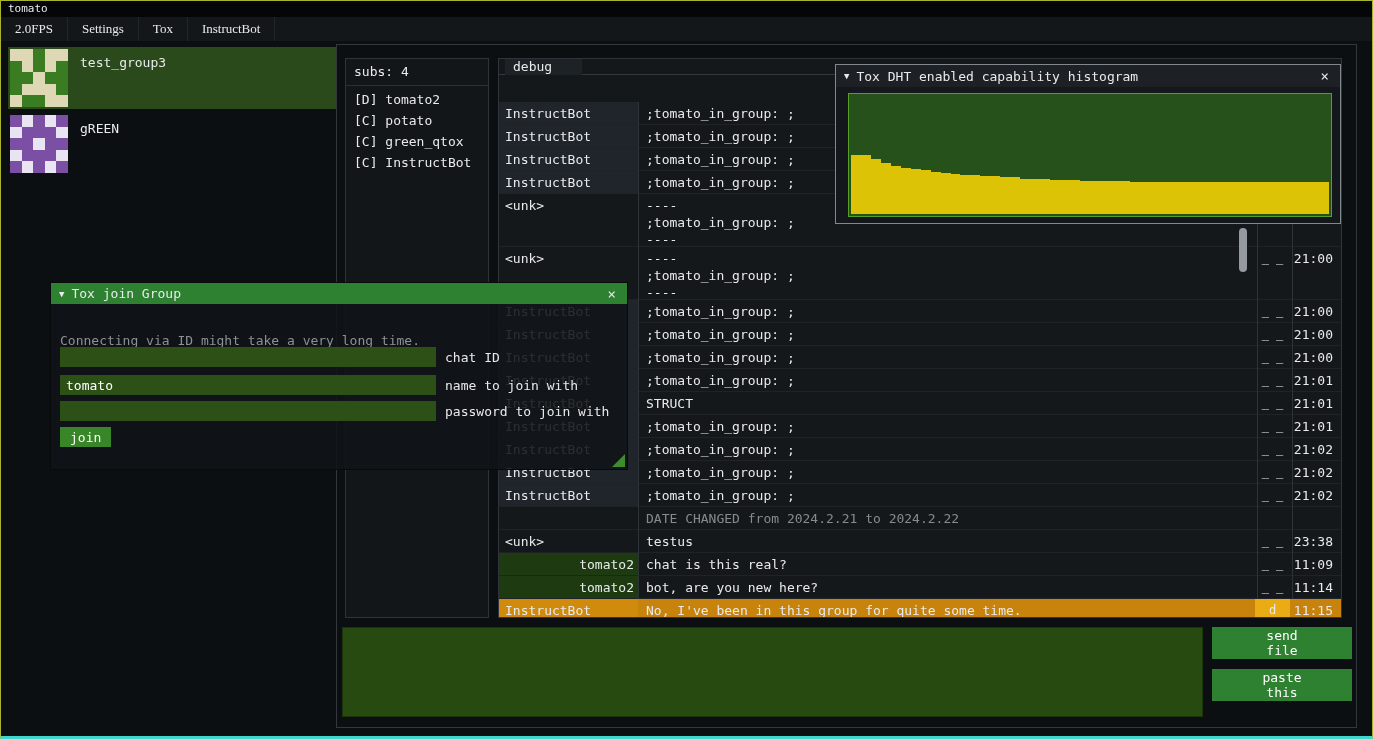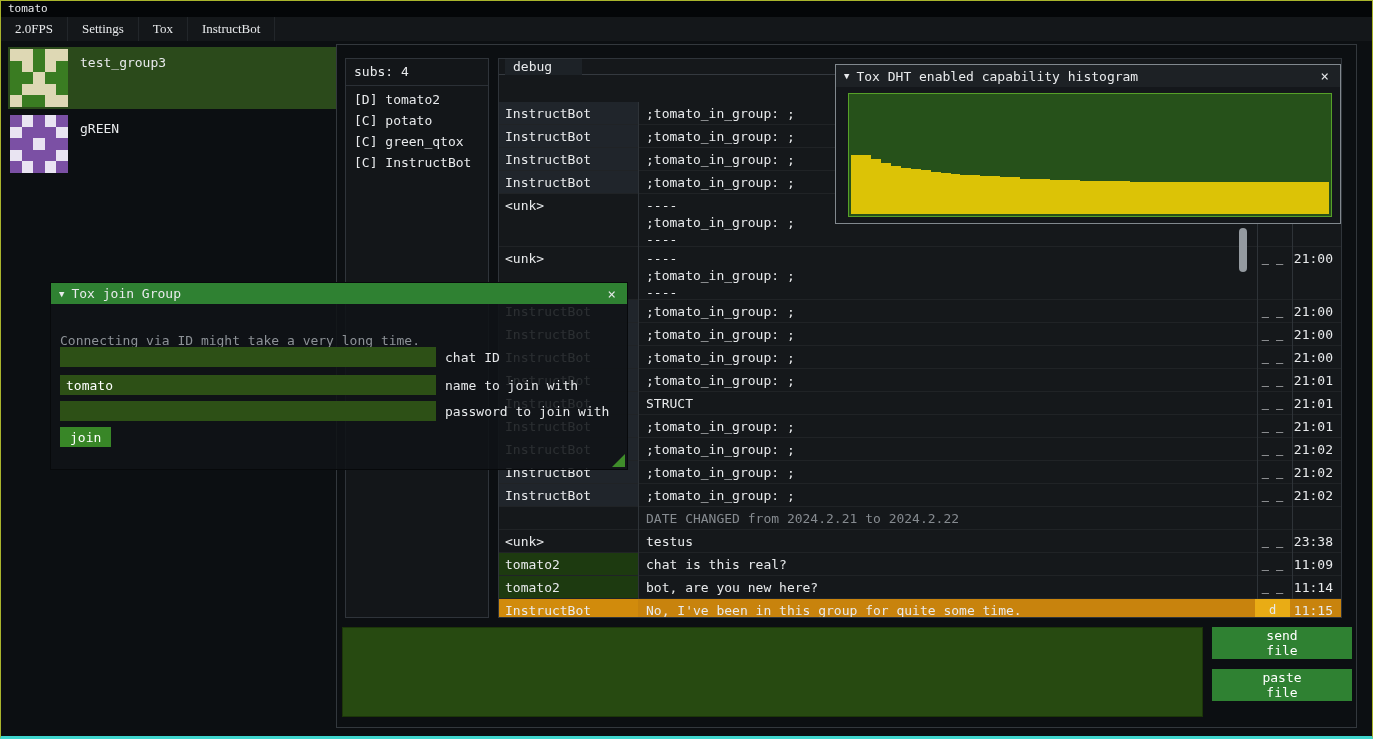--- a/index.html
+++ b/index.html
@@ -22,21 +22,21 @@
 .tab{position:absolute;left:6px;top:0;height:16px;line-height:15px;padding:0 30px 0 8px;background:#1d2227;}
 .messages{position:absolute;top:16px;left:0;right:0;bottom:0;overflow:hidden;margin-top:27px;}
 .colsep{position:absolute;top:0;bottom:0;width:1px;background:#2e3338;z-index:1;}
 .msg-row{display:flex;height:23px;border-bottom:1px solid rgba(255,255,255,0.05);overflow:hidden;}
 .msg-row.multi{height:53px;}
 .cell-name{width:139px;flex:0 0 139px;padding:3px 4px 0 6px;line-height:17px;}
 .cell-text{flex:1;padding:3px 6px 0 8px;line-height:17px;white-space:pre-line;}
 .cell-ind{width:35px;flex:0 0 35px;padding:3px 0 0;line-height:17px;text-align:center;font-size:12px;}
 .cell-time{width:51px;flex:0 0 51px;padding:3px 8px 0 0;line-height:17px;text-align:right;}
 .author-bot{background:#20252b;}
-.author-self{background:#1d3a10;}
+.author-self{background:#1d3a10;text-align:right;}
 .row-date .cell-text{color:#868b90;}
 .row-orange{background:#c8830d;position:relative;z-index:2;}
 .row-orange .cell-name{background:#d18b0c;}
 .row-orange .cell-ind{background:#e9ac15;}
 .chat-scrollbar{position:absolute;left:1239px;top:228px;width:8px;height:44px;border-radius:4px;background:#949aa0;z-index:5;}
 .hist-window{position:absolute;left:835px;top:64px;width:506px;height:160px;background:#14171b;border:1px solid #81888e;z-index:20;}
 .win-titlebar{height:22px;display:flex;align-items:center;padding:0 8px;gap:7px;}
 .hist-window .win-titlebar{background:#1d2125;}
 .collapse{font-size:9px;}
 .wclose{margin-left:auto;font-size:14px;line-height:14px;padding:0 3px;}
@@ -280,21 +280,21 @@
         </div>
       </div>
   </div>
 
   <div class="chat-scrollbar"></div>
 
   <textarea class="composer-input" style=""></textarea>
   <button class="file-btn send">send
 file</button>
   <button class="file-btn paste">paste
-file</button>
+this</button>
 
   <div class="hist-window">
     <div class="win-titlebar">
       <span class="collapse">▼</span>
       <span>Tox DHT enabled capability histogram</span>
       <span class="wclose">×</span>
     </div>
     <div class="plot">
       <div class="bars">
           <div class="hbar" style="height: 50%;"></div>

